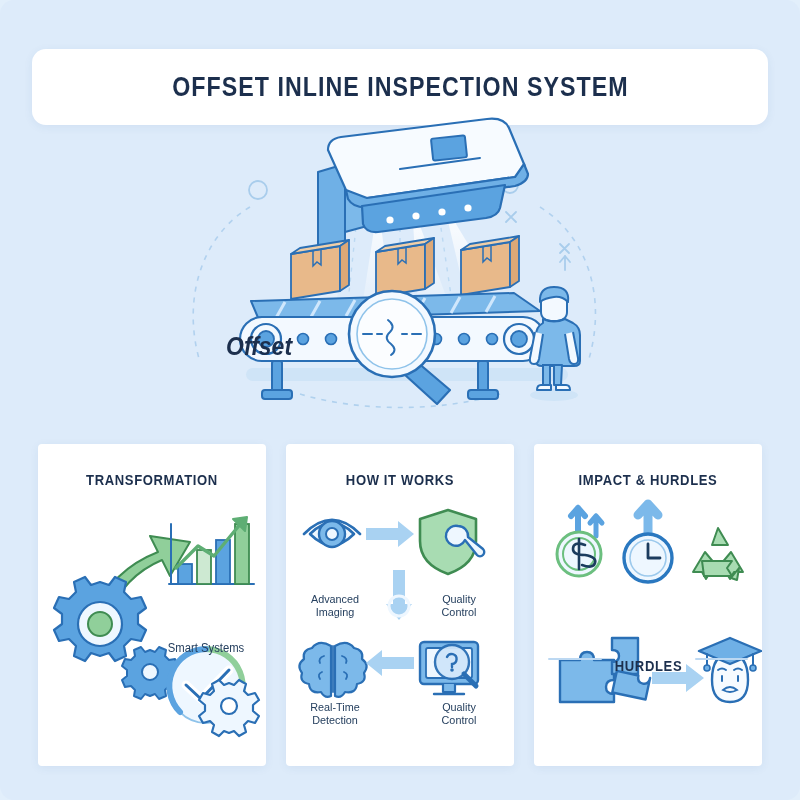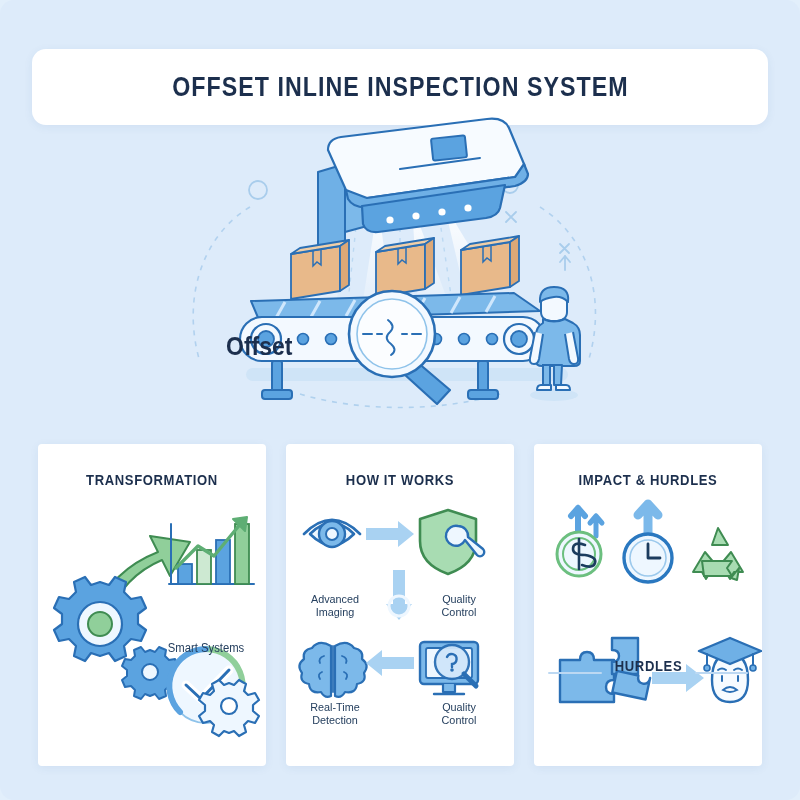--- a/index.html
+++ b/index.html
@@ -34,21 +34,21 @@
     letter-spacing: 1.2px;
     color: #1c2f4d;
     transform: scaleX(0.86);
     white-space: nowrap;
   }
 
   
   .hero {
     position: absolute;
     left: 0; top: 112px;
-    width: 748px; height: 315px;
+    width: 748px; height: 315px; font-style: italic;
   }
   .hero svg { display: block; }
   .offset-label {
     position: absolute;
     left: 226px; top: 220px;
     font-family: "Liberation Sans Narrow", "Liberation Sans", sans-serif;
     font-weight: bold;
     font-size: 25px;
     color: #1c2f4d;
     transform: scaleX(0.92);
@@ -108,21 +108,21 @@
     font-size: 12px;
     color: #26405f;
     transform: scaleX(0.94);
   }
 
   
   .hurdles-divider {
     position: absolute;
     left: 14px; top: 162px;
     width: 200px;
-    display: flex; align-items: flex-end; gap: 9px;
+    display: flex; align-items: flex-start; gap: 9px;
   }
   .hurdles-line {
     flex: 1; height: 2px; background: #bcd8f2; border-radius: 1px;
   }
   .hurdles-text {
     font-family: "Liberation Sans Narrow", "Liberation Sans", sans-serif;
     font-weight: bold;
     font-size: 14.5px;
     letter-spacing: 0.7px;
     color: #1c2f4d;

